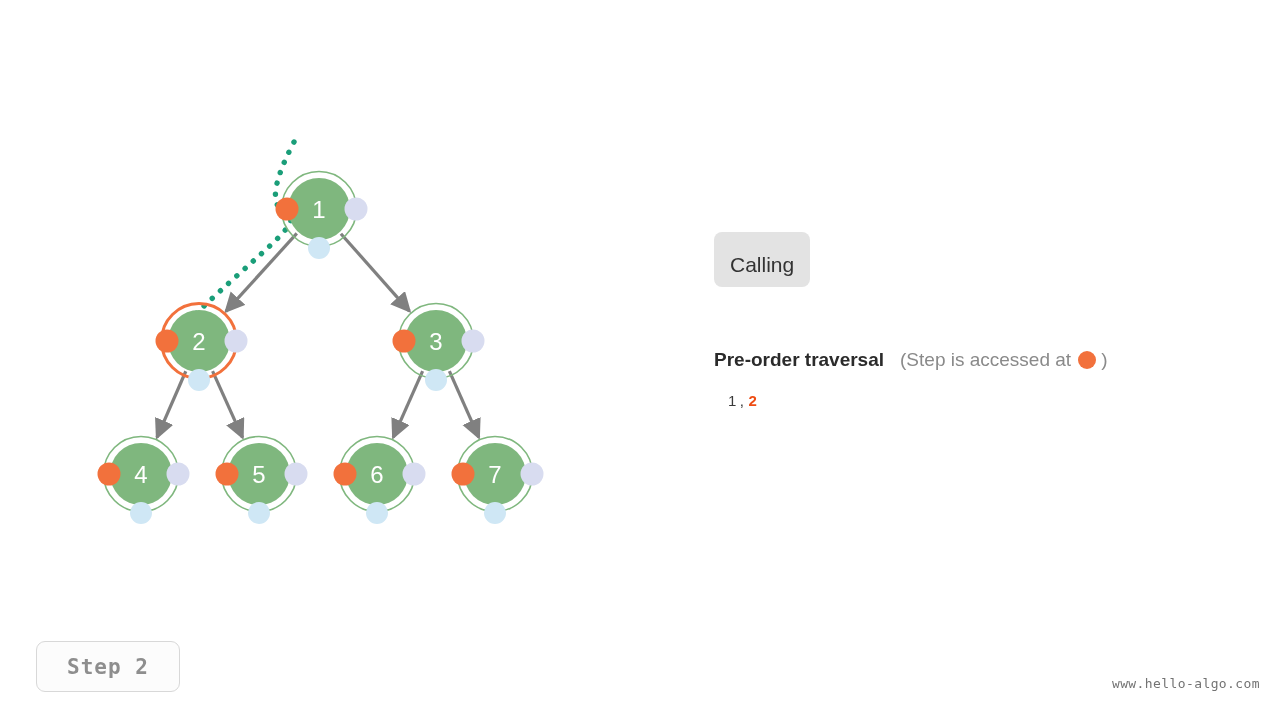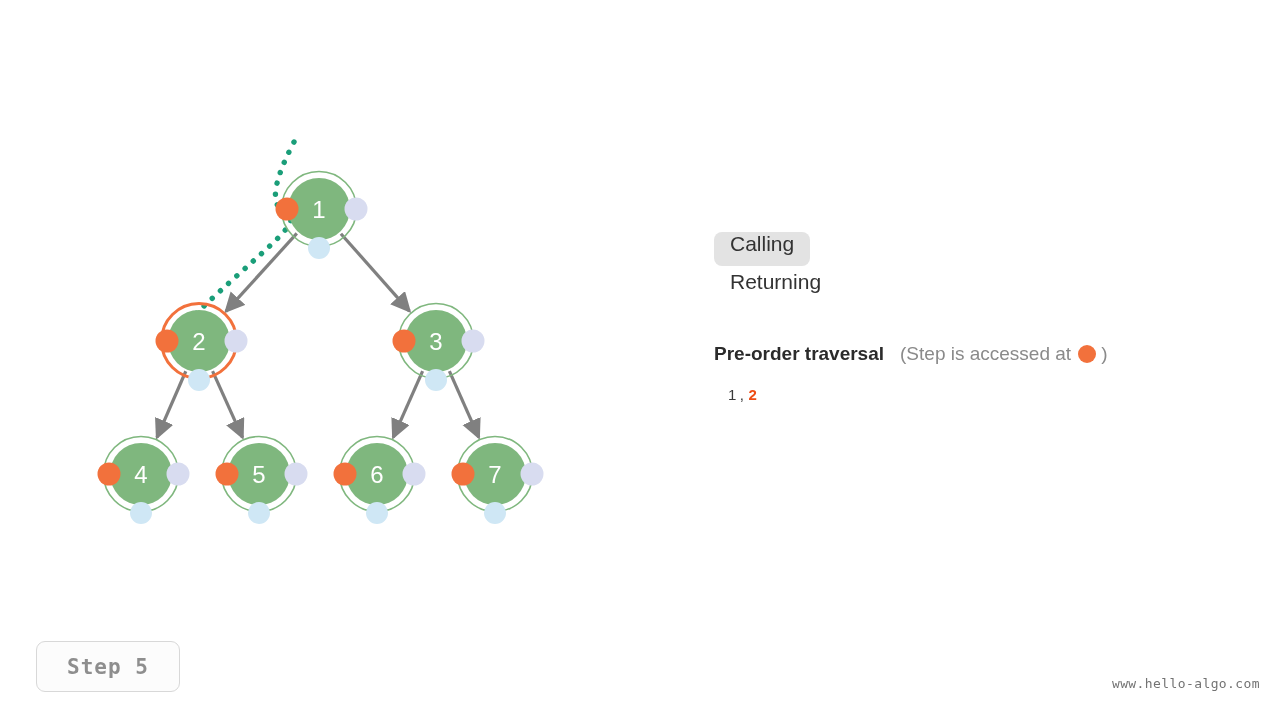--- a/index.html
+++ b/index.html
@@ -41,35 +41,35 @@
     position: absolute;
     left: 714px;
     top: 232px;
     width: 540px;
   }
   .state-badge {
     display: inline-block;
     font-size: 21px;
     line-height: 1;
     color: #333333;
-    padding: 1px 16px 12px 16px;
+    padding: 22px 16px 12px 16px;
     border-radius: 8px;
   }
   .state-badge.active {
     background: #e3e3e3;
   }
   .state-row {
     margin: 0;
   }
   .state-row + .state-row {
     margin-top: 4px;
   }
 
   #traversal-block {
-    margin-top: 40px;
+    margin-top: 63px;
   }
   .traversal-head {
     display: flex;
     align-items: center;
     font-size: 19px;
     line-height: 1;
   }
   .traversal-title {
     font-weight: bold;
     color: #2b2b2b;
@@ -227,31 +227,28 @@
       </g>
   </svg>
 </div>
 
 <div id="info-panel">
 
   <div class="state-row">
     <span class="state-badge active">Calling</span>
   </div>
 
-  <div class="state-row">
-    <span class="state-badge">Returning</span>
-  </div>
 
   <div id="traversal-block">
     <div class="traversal-head">
       <span class="traversal-title">Pre-order traversal</span>
       <span class="traversal-note">
         <span>(Step is accessed at</span><span class="legend-dot"></span><span class="paren">)</span>
       </span>
     </div>
 
     <div id="sequence"><span class="seq-item">1</span><span class="seq-sep">,</span><span class="seq-item current">2</span></div>
   </div>
 </div>
 
-<div id="step-badge">Step 5</div>
+<div id="step-badge">Step 2</div>
 
 <div id="watermark">www.hello-algo.com</div>
 
 </body></html>

